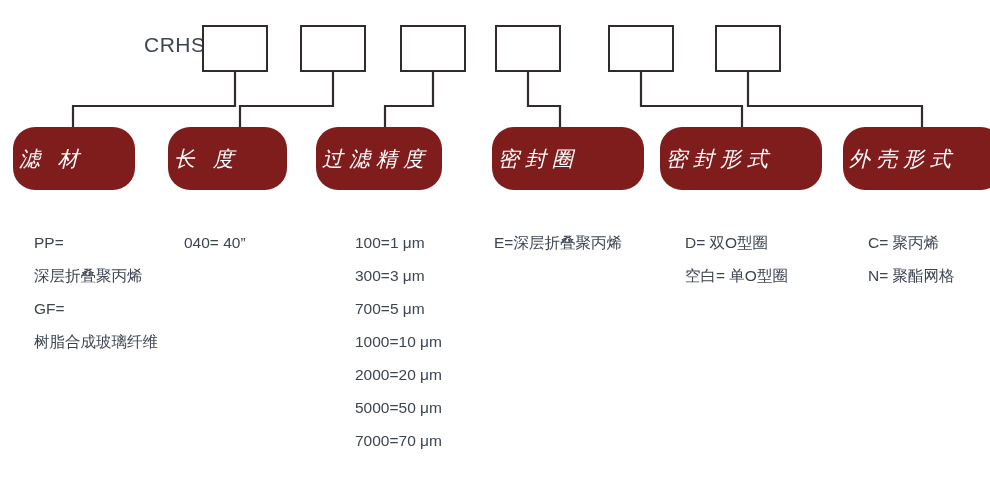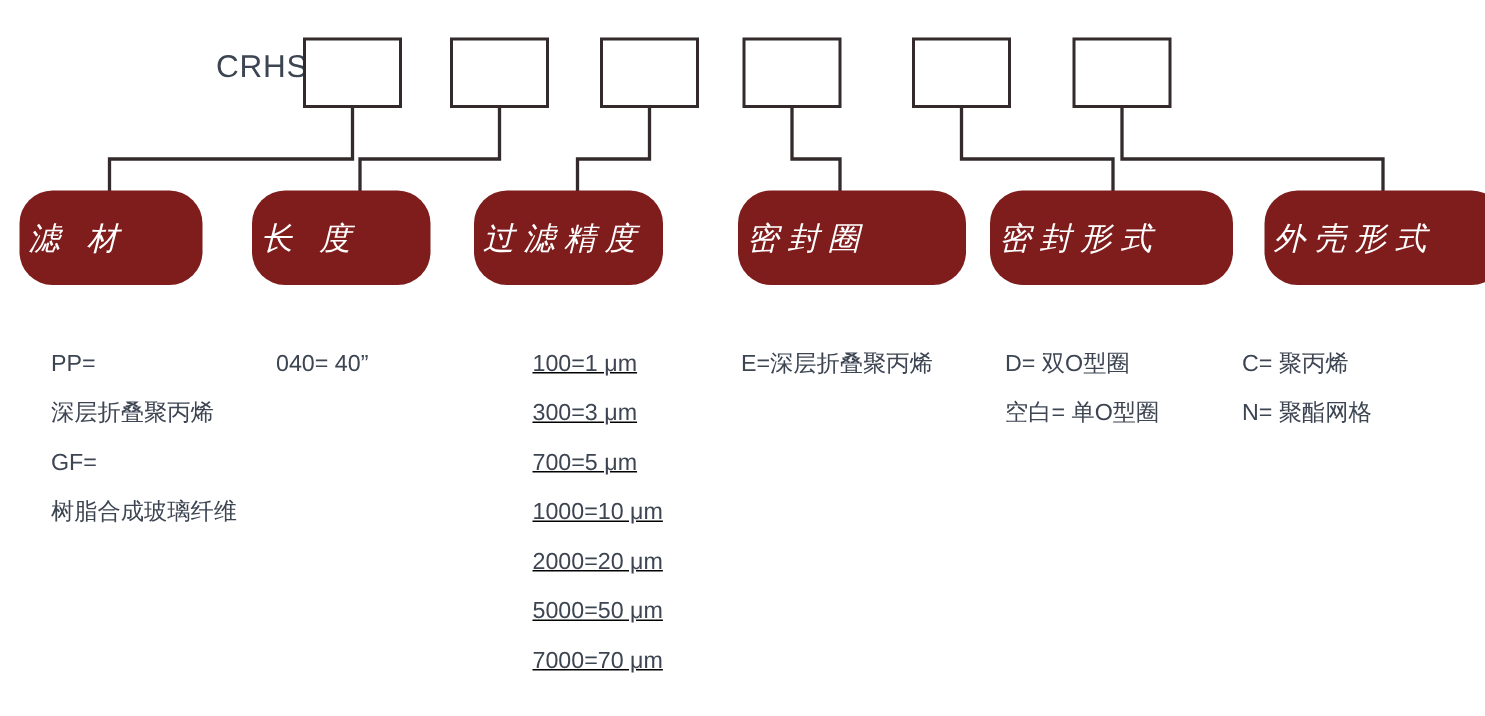--- a/index.html
+++ b/index.html
@@ -136,37 +136,37 @@
     <div class="legend-line">PP=</div>
     <div class="legend-line">深层折叠聚丙烯</div>
     <div class="legend-line">GF=</div>
     <div class="legend-line">树脂合成玻璃纤维</div>
   </div>
 
   <div class="legend-col" style="left:184px;">
     <div class="legend-line">040= 40”</div>
   </div>
 
-  <div class="legend-col" style="left:355px;text-decoration:underline;">
+  <div class="legend-col" style="left:355px;">
     <div class="legend-line">100=1 μm</div>
     <div class="legend-line">300=3 μm</div>
     <div class="legend-line">700=5 μm</div>
     <div class="legend-line">1000=10 μm</div>
     <div class="legend-line">2000=20 μm</div>
     <div class="legend-line">5000=50 μm</div>
     <div class="legend-line">7000=70 μm</div>
   </div>
 
   <div class="legend-col" style="left:494px;">
     <div class="legend-line">E=深层折叠聚丙烯</div>
   </div>
 
-  <div class="legend-col" style="left:670px;">
+  <div class="legend-col" style="left:685px;">
     <div class="legend-line">D= 双O型圈</div>
     <div class="legend-line">空白= 单O型圈</div>
   </div>
 
-  <div class="legend-col" style="left:828px;">
+  <div class="legend-col" style="left:868px;">
     <div class="legend-line">C= 聚丙烯</div>
     <div class="legend-line">N= 聚酯网格</div>
   </div>
 
 </div>
 
 </body></html>

